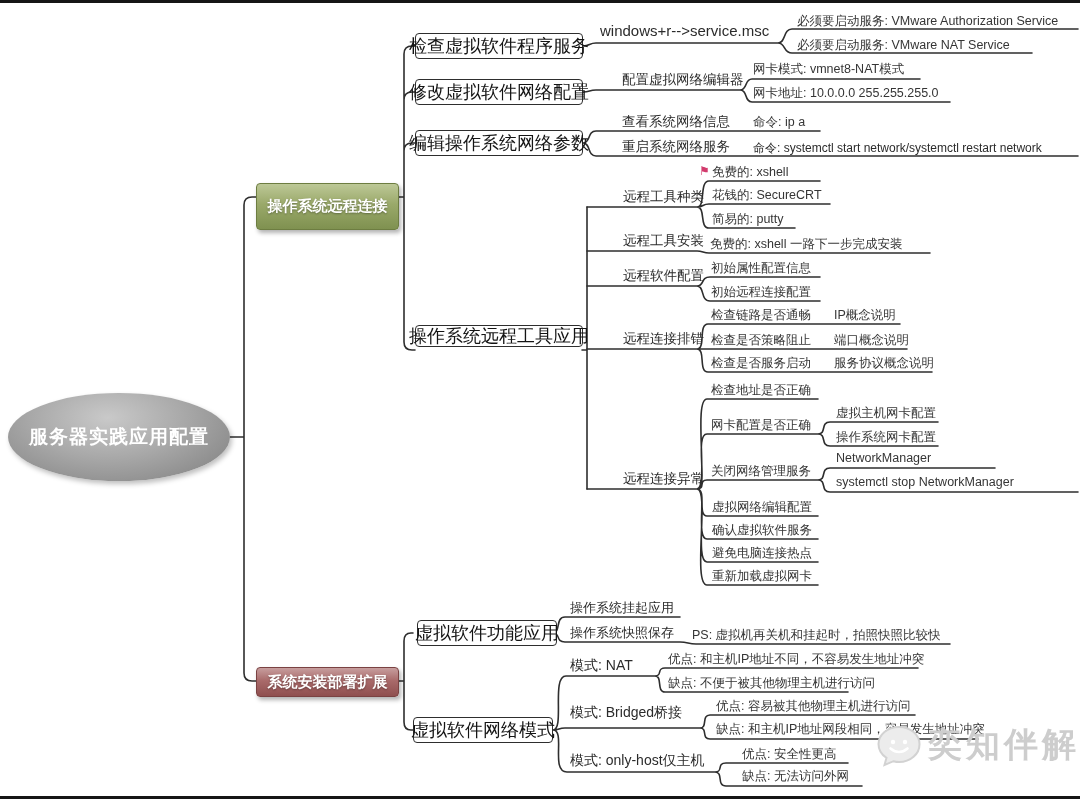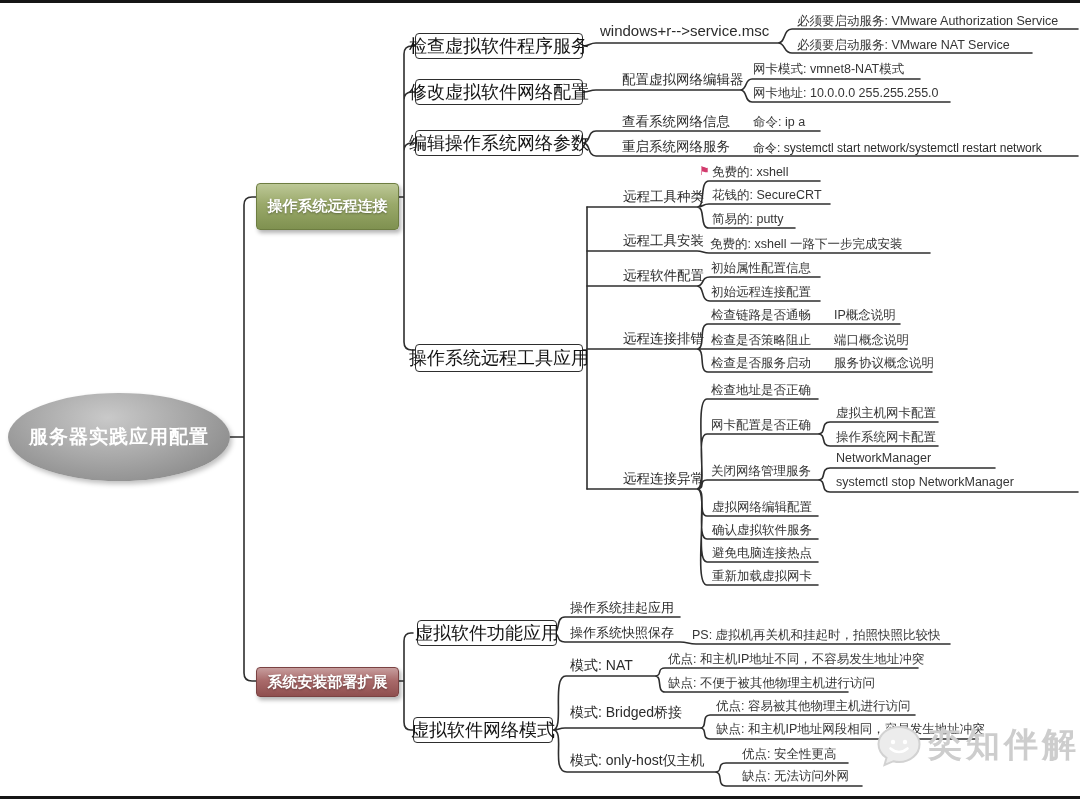--- a/index.html
+++ b/index.html
@@ -57,21 +57,21 @@
   </svg>
 
   <div class="rootn">服务器实践应用配置</div>
 
   <div class="branch green" style="left:256px;top:183px;width:143px;height:47px">操作系统远程连接</div>
   <div class="branch red" style="left:256px;top:667px;width:143px;height:30px">系统安装部署扩展</div>
 
   <div class="box" style="left:415px;top:33px;width:168px;height:26px">检查虚拟软件程序服务</div>
   <div class="box" style="left:415px;top:79px;width:168px;height:26px">修改虚拟软件网络配置</div>
   <div class="box" style="left:415px;top:130px;width:168px;height:26px">编辑操作系统网络参数</div>
-  <div class="box" style="left:415px;top:344px;width:168px;height:28px">操作系统远程工具应用</div>
+  <div class="box" style="left:415px;top:325px;width:168px;height:22px">操作系统远程工具应用</div>
   <div class="box" style="left:417px;top:620px;width:140px;height:26px">虚拟软件功能应用</div>
   <div class="box" style="left:413px;top:717px;width:140px;height:26px">虚拟软件网络模式</div>
 
   <div class="lbl s15" style="left:600px;top:23px">windows+r--&gt;service.msc</div>
   <div class="lbl s12" style="left:797px;top:13px">必须要启动服务: VMware Authorization Service</div>
   <div class="lbl s12" style="left:797px;top:37px">必须要启动服务: VMware NAT Service</div>
 
   <div class="lbl s135" style="left:601px;top:72px">配置虚拟网络编辑器</div>
   <div class="lbl s12" style="left:753px;top:61px">网卡模式: vmnet8-NAT模式</div>
   <div class="lbl s12" style="left:753px;top:85px">网卡地址: 10.0.0.0 255.255.255.0</div>

